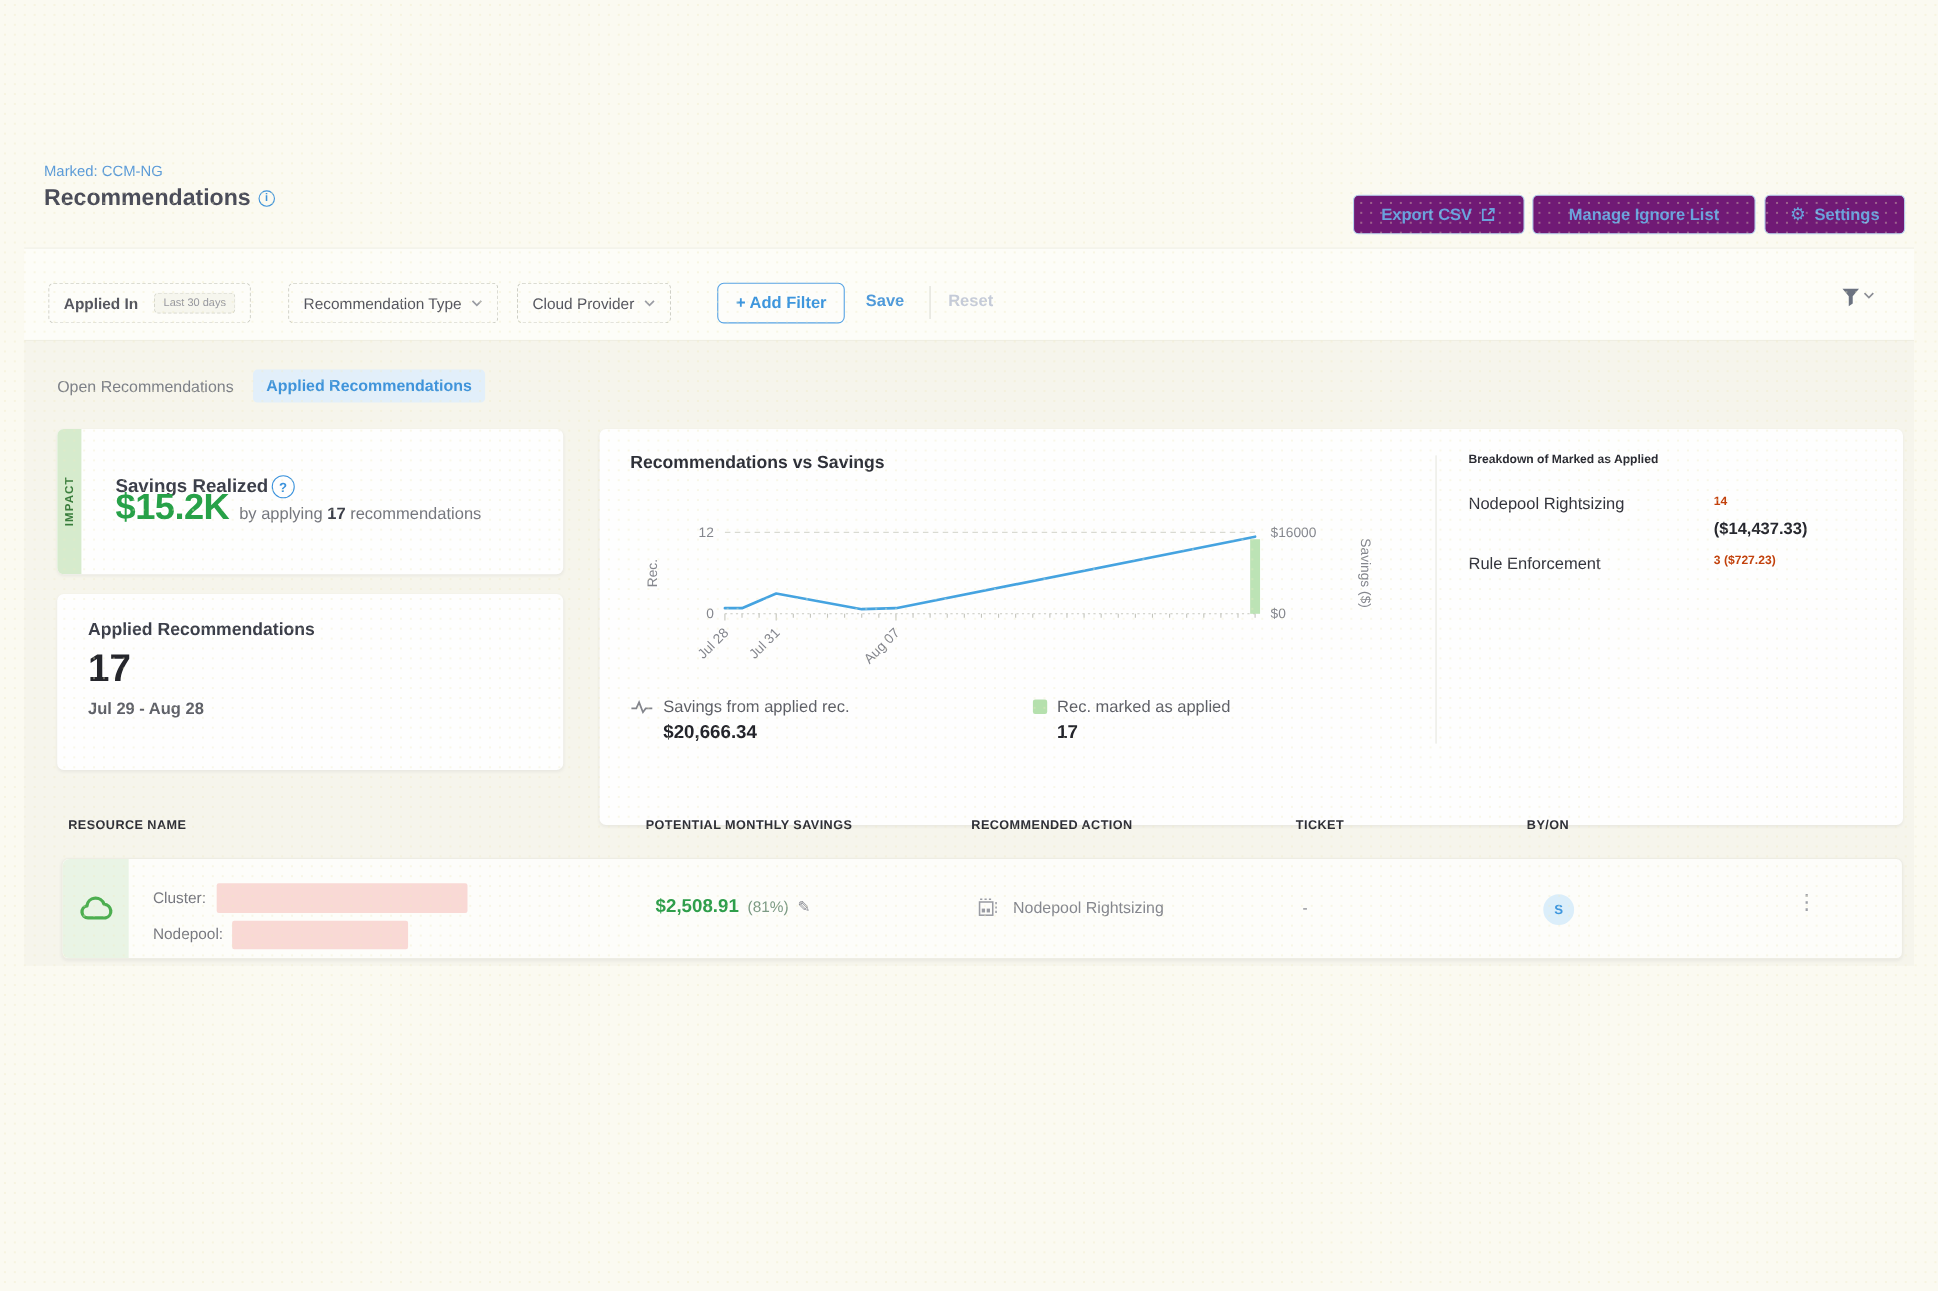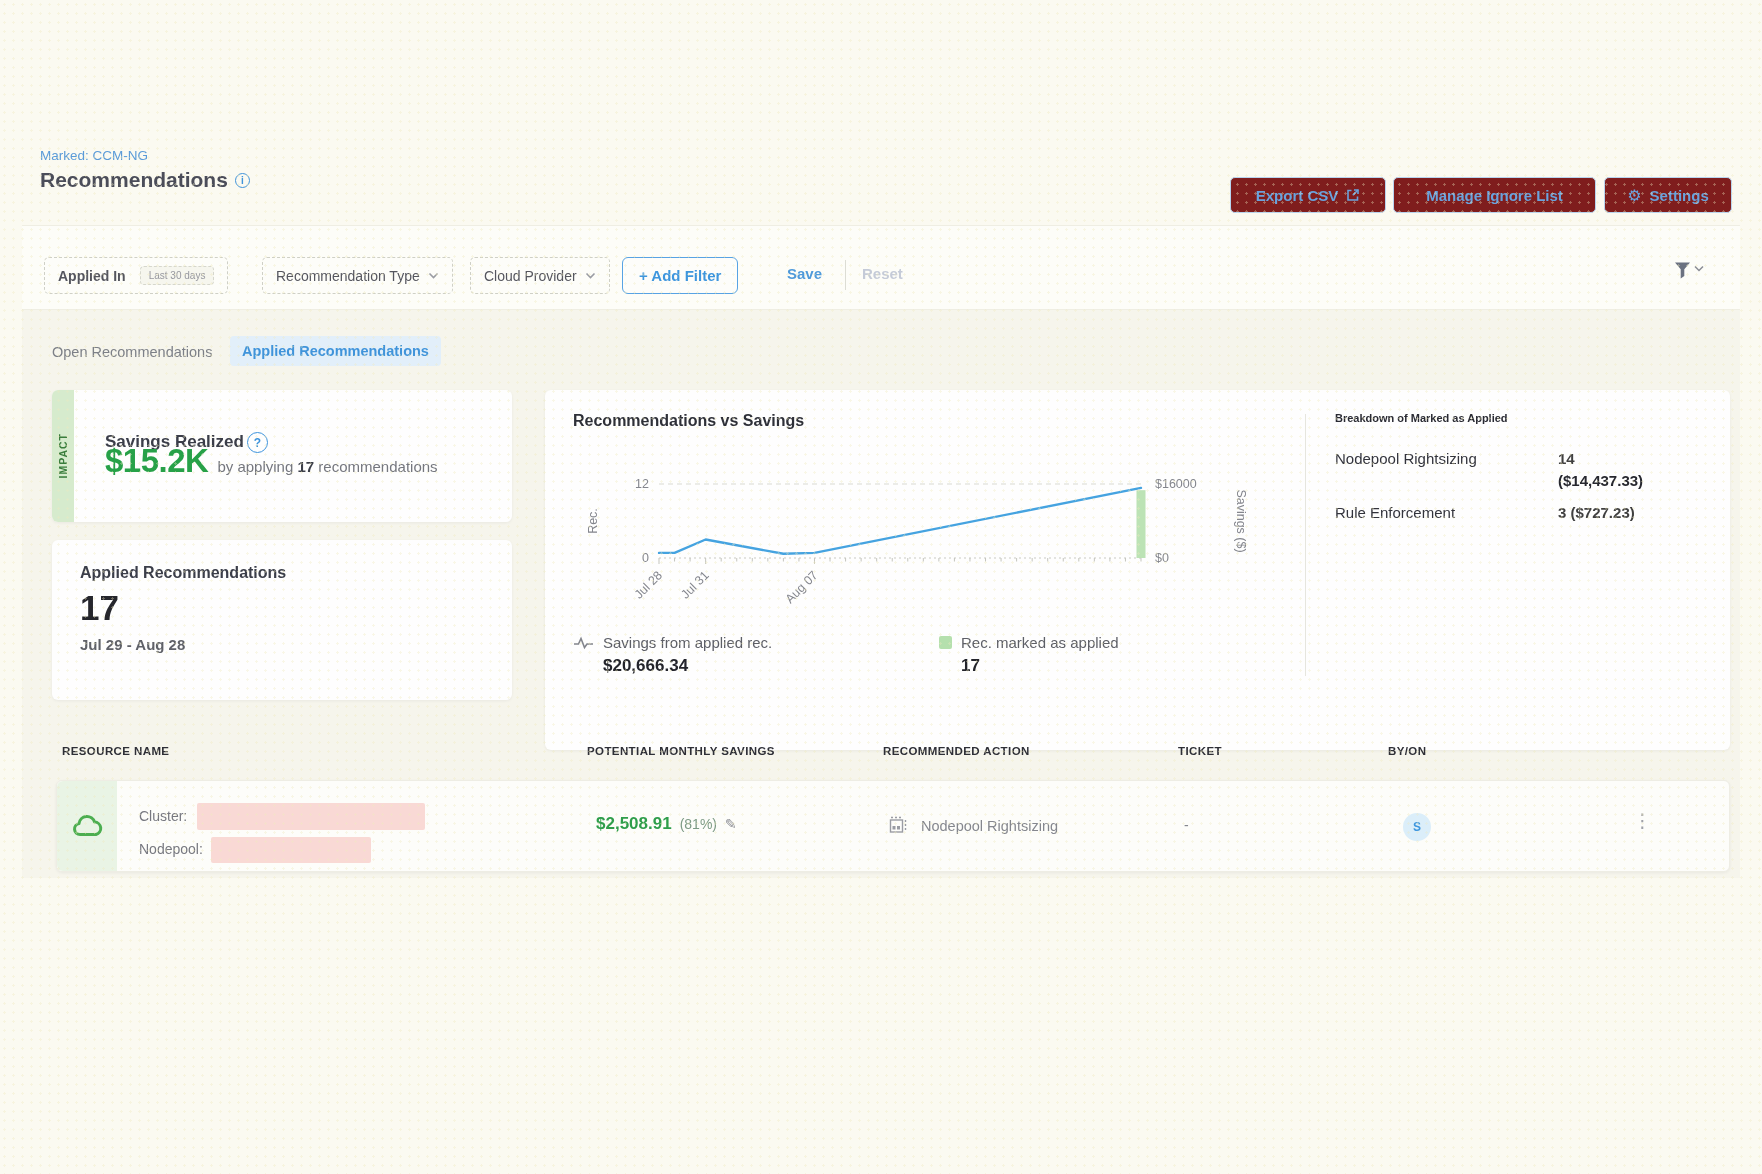--- a/index.html
+++ b/index.html
@@ -8,31 +8,31 @@
   .canvas { position:relative; width:1762px; height:1174px; background:#fbfaf1; overflow:hidden; }
   .canvas::after { content:""; position:absolute; inset:0; pointer-events:none;
     background-image:radial-gradient(#efe9bd 1px, transparent 1.1px); background-size:9px 9px; opacity:.35; }
   .abs { position:absolute; }
 
   
   .account-link { left:40px; top:148px; font-size:13.5px; color:#5b9bd8; }
   .page-title { left:40px; top:168px; font-size:21px; font-weight:700; color:#4b4d59; display:flex; align-items:center; gap:7px; }
   .info-icon { width:15px; height:15px; border-radius:50%; border:1.5px solid #4094da; color:#4094da;
     font-size:10px; font-weight:700; display:inline-flex; align-items:center; justify-content:center; font-style:normal; }
-  .btn { position:absolute; top:177px; height:36px; background:#7f1d1d; border:1px solid #b8d4ef; border-radius:5px;
+  .btn { position:absolute; top:177px; height:36px; background:#701a75; border:1px solid #b8d4ef; border-radius:5px;
     color:#6aa2dc; font-size:15px; font-weight:700; display:inline-flex; align-items:center; justify-content:center; gap:8px; cursor:pointer; }
   .btn svg { display:block; }
 
   
   .filter-band { left:22px; top:225px; width:1718px; height:85px; background:#fdfdf8; border-top:1px solid #efeee3; border-bottom:1px solid #efeee3; }
   .chip { position:absolute; top:257px; height:37px; border:1px dashed #cfd0c6; border-radius:5px; background:#fdfdf9;
     display:inline-flex; align-items:center; gap:8px; padding:0 13px; font-size:14px; color:#55565e; cursor:pointer; }
   .chip .chip-value { border:1px dashed #d6d7cd; border-radius:4px; background:#f6f6ee; color:#96979e; padding:3px 8px; font-size:10px; }
   .chev { color:#9a9ca3; }
-  .add-filter-btn { position:absolute; left:622px; top:257px; height:37px; padding:0 16px; border:1.5px solid #57a3e4; border-radius:6px;
+  .add-filter-btn { position:absolute; left:652px; top:257px; height:37px; padding:0 16px; border:1.5px solid #57a3e4; border-radius:6px;
     background:#fdfdfa; color:#3e96dd; font-size:15px; font-weight:700; display:inline-flex; align-items:center; cursor:pointer; }
   .save-link { left:787px; top:265px; font-size:15px; font-weight:700; color:#4f9ada; cursor:pointer; }
   .vdiv { left:845px; top:260px; width:1px; height:30px; background:#dcddd4; }
   .reset-link { left:862px; top:265px; font-size:15px; font-weight:700; color:#c5cbd8; cursor:pointer; }
   .funnel-btn { left:1674px; top:261px; display:flex; align-items:flex-start; gap:3px; cursor:pointer; }
 
   
   .content-panel { left:22px; top:310px; width:1718px; height:568px; background:#f6f5ec; }
   .tab-open { left:52px; top:344px; font-size:14.5px; color:#7d8087; cursor:pointer; }
   .tab-applied { left:230px; top:336px; font-size:14.5px; font-weight:700; color:#4094da; background:#e2effa; border-radius:4px; padding:7px 12px; cursor:pointer; }
@@ -60,21 +60,21 @@
   .tick { font-size:12.5px; fill:#84868d; }
 
   .legend-item { position:absolute; }
   .legend-row { display:flex; align-items:center; gap:9px; font-size:15px; color:#5d5f66; }
   .legend-val { margin-top:5px; font-size:17px; font-weight:700; color:#23242b; }
   .legend-sq { width:13px; height:13px; background:#b5e0ad; border-radius:2px; display:inline-block; }
 
   .chart-divider { position:absolute; left:760px; top:24px; width:1px; height:262px; background:#e6e6de; }
   .bk-title { position:absolute; left:790px; top:22px; font-size:11px; font-weight:700; color:#2a2b33; }
   .bk-label { position:absolute; left:790px; font-size:15px; color:#33343c; }
-  .bk-value { position:absolute; left:1013px; font-size:15px; font-weight:600; color:#404040; }
+  .bk-value { position:absolute; left:1013px; font-size:11px; font-weight:600; color:#c2410c; }
   .bk-value2 { position:absolute; left:1013px; font-size:15px; font-weight:600; color:#27282f; }
 
   
   .th { position:absolute; top:745px; font-size:11.5px; font-weight:700; letter-spacing:.4px; color:#2e2f36; }
   .trow { left:56px; top:780px; width:1674px; height:92px; background:#fdfdfa; border:1px solid #eeede4; border-radius:6px; cursor:pointer; }
   .row-icon-cell { position:absolute; left:0; top:0; width:60px; height:100%; background:#e9f4e5; border-radius:6px 0 0 6px;
     display:flex; align-items:center; justify-content:center; }
   .res-label { position:absolute; font-size:14px; color:#77787f; }
   .redact { position:absolute; background:#f9d9d5; border-radius:2px; }
   .row-savings { position:absolute; left:539px; top:33px; display:flex; align-items:baseline; gap:8px; }

